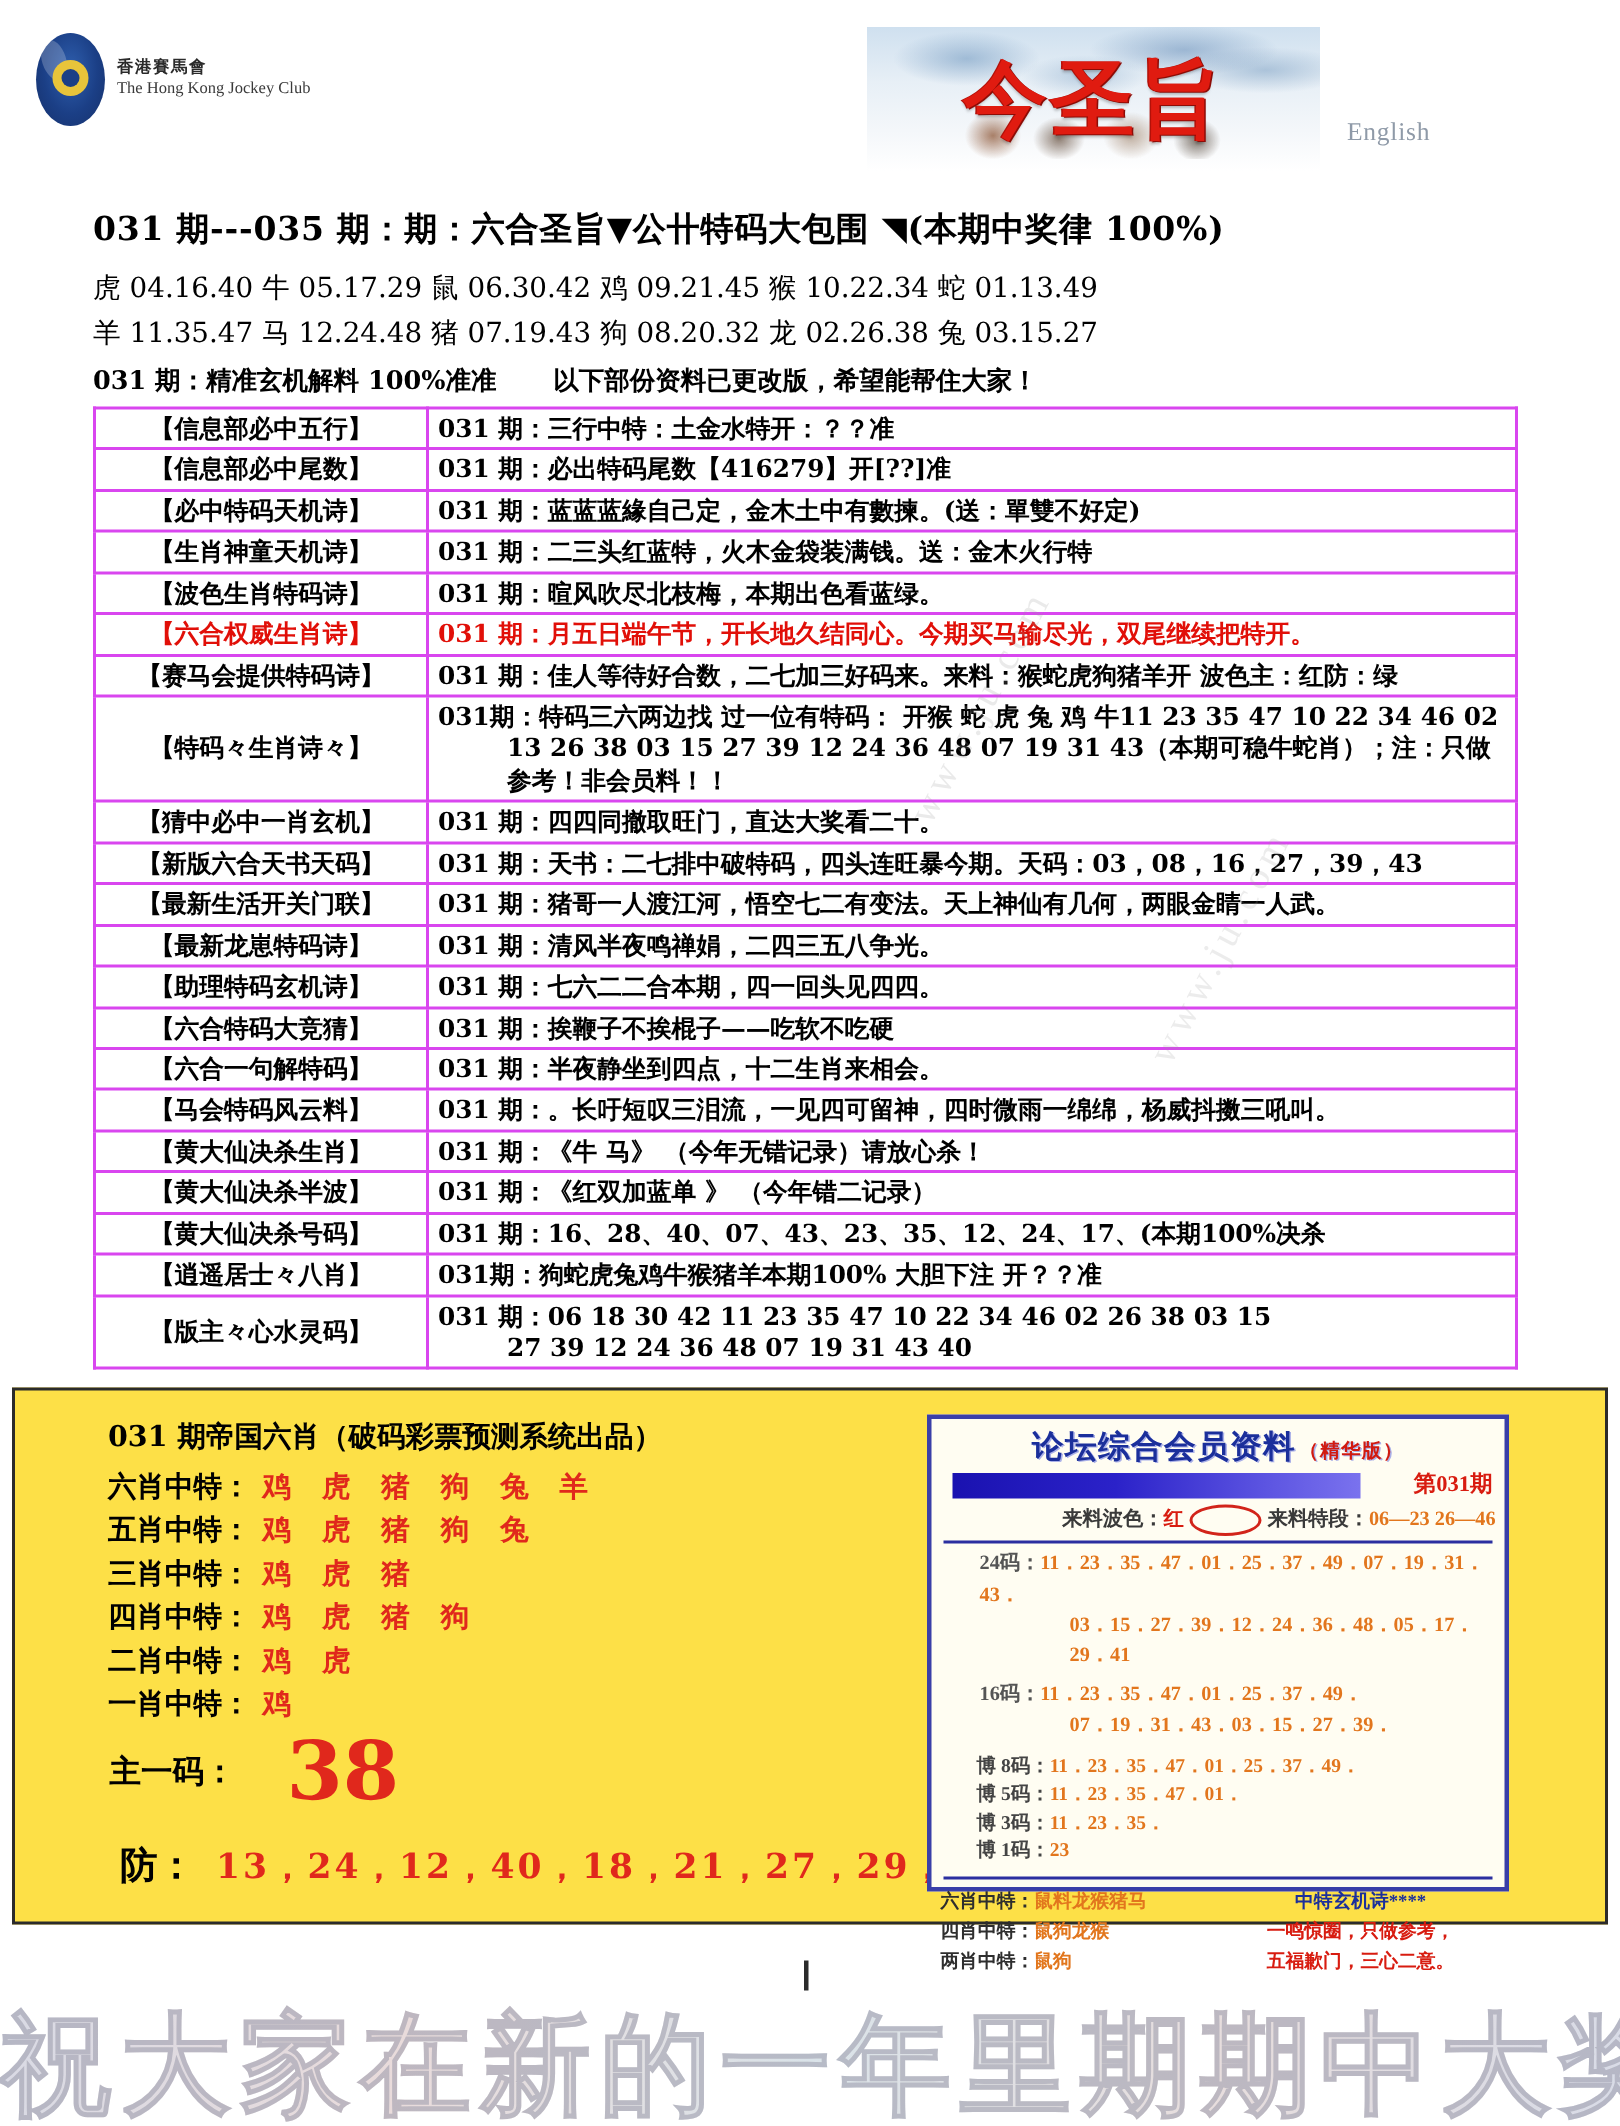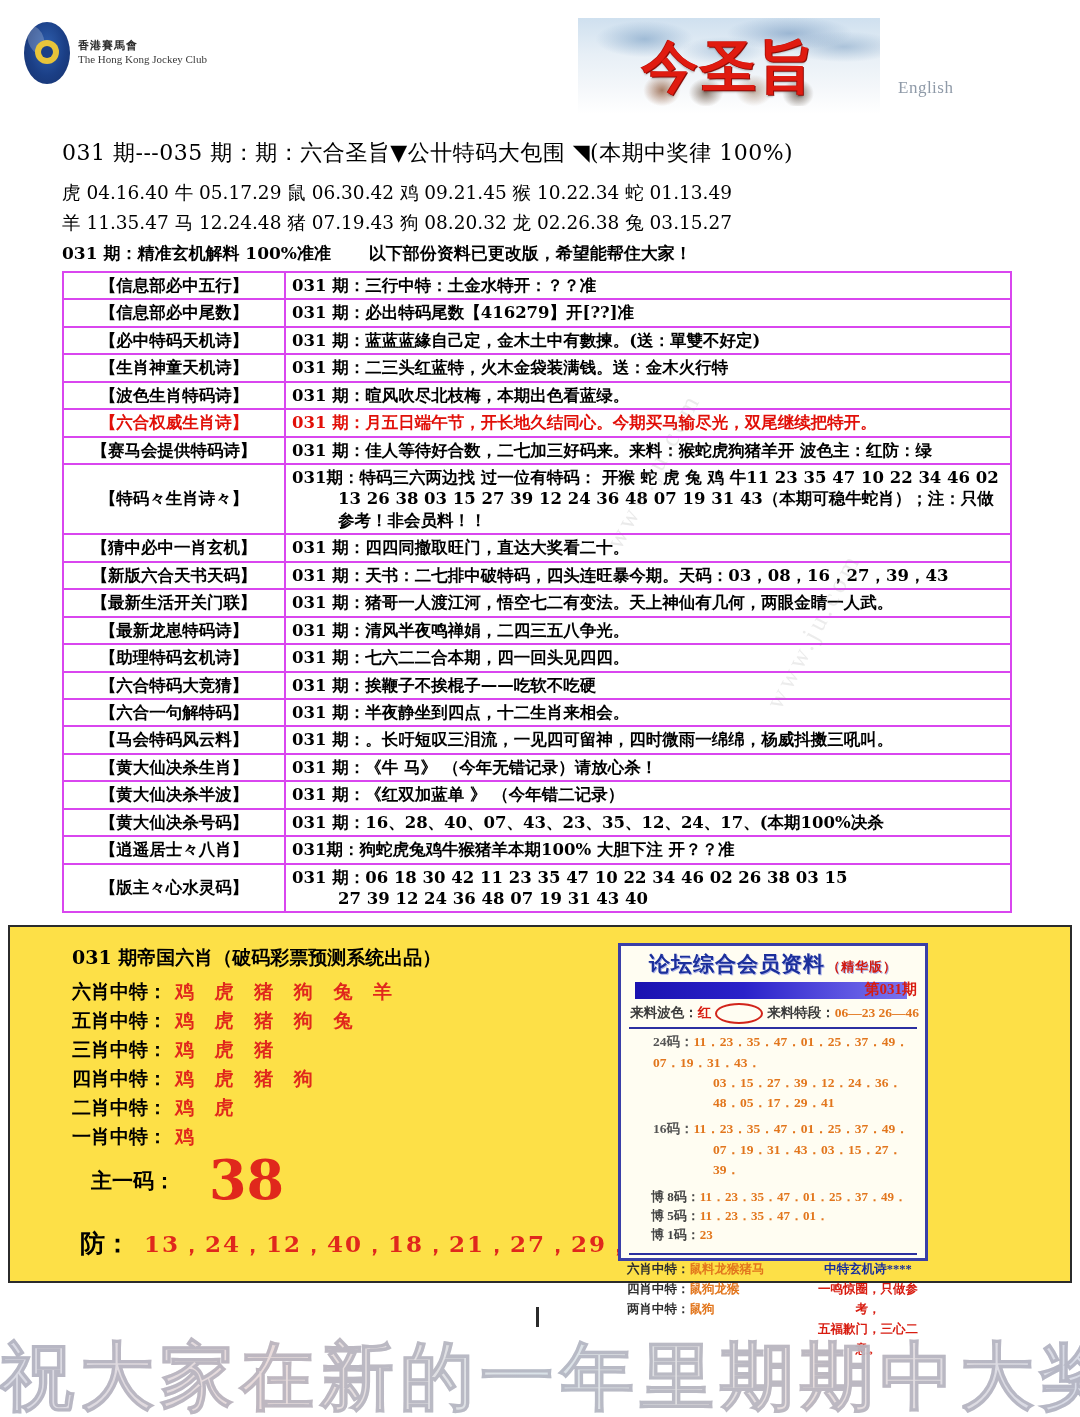--- a/index.html
+++ b/index.html
@@ -70,21 +70,21 @@
     text-shadow:1px 1px 0 #8d0c06, -1px 0 0 #b31109, 0 2px 2px rgba(0,0,0,.25);
     letter-spacing:2px;
   }
   .english-link{
     position:absolute;left:898px;top:78px;font-size:17px;color:#8f9aa8;
     font-family:"Liberation Serif",serif;letter-spacing:.5px;
   }
 
   
   .title-line{
-    margin:6px 0 0 62px;font-size:22px;font-weight:normal;letter-spacing:.5px;
+    margin:6px 0 0 62px;font-size:22px;font-weight:bold;letter-spacing:.5px;
     font-family:"DejaVu Serif",serif;
   }
   .zodiac-lines{margin:10px 0 0 62px;font-size:18.5px;line-height:1.62;font-family:"DejaVu Serif",serif;}
   .note-line{margin:4px 0 6px 62px;font-size:17px;font-weight:bold;font-family:"DejaVu Serif",serif;}
   .note-line .gap{display:inline-block;width:26px;}
 
   
   table.main{
     width:950px;margin-left:62px;border-collapse:collapse;
     table-layout:fixed;background:#fff;
@@ -106,33 +106,33 @@
 
   
   .bottom-panel{
     position:relative;margin:12px 8px 0 8px;border:2px solid #2b2b2b;height:358px;
     box-sizing:border-box;background:#fde047;
   }
   .imperial{position:absolute;left:62px;top:18px;}
   .imp-title{font-size:19px;font-weight:bold;font-family:"DejaVu Serif",serif;margin-bottom:6px;}
   .imp-row{font-size:19px;font-weight:bold;font-family:"DejaVu Serif",serif;line-height:1.52;white-space:nowrap;}
   .imp-row .zs{color:#e0281c;letter-spacing:7px;margin-left:8px;font-weight:bold;}
-  .main-code-row{position:absolute;left:81px;top:232px;display:flex;align-items:center;text-align:center;}
+  .main-code-row{position:absolute;left:63px;top:232px;display:flex;align-items:center;text-align:center;}
   .main-code-row .mclabel{font-size:21px;font-weight:bold;font-family:"DejaVu Serif",serif;}
   .main-code-row .mcval{
     font-size:54px;font-weight:bold;color:#e0281c;margin-left:34px;line-height:.8;
     font-family:"DejaVu Serif",serif;
   }
   .fang-row{position:absolute;left:70px;top:300px;display:flex;align-items:baseline;}
   .fang-row .flabel{font-size:25px;font-weight:bold;font-family:"DejaVu Serif",serif;}
   .fang-row .fvals{font-size:23px;font-weight:bold;color:#e0281c;margin-left:14px;font-family:"DejaVu Serif",serif;letter-spacing:2px;}
 
   
   .memberbox{
-    position:absolute;left:608px;top:16px;width:310px;height:318px;
+    position:absolute;left:608px;top:16px;width:388px;height:318px;
     border:3px solid #3a3fa8;background:#fffdf2;box-sizing:border-box;padding:4px 6px;
   }
   .mb-title{
     text-align:center;font-size:21px;font-weight:bold;color:#1b2f9b;
     font-family:"DejaVu Serif",serif;letter-spacing:1px;
     text-shadow:1px 1px 0 #aab0e8;
   }
   .mb-title .sub{font-size:13px;color:#d11a10;margin-left:2px;}
   .mb-bar-row{position:relative;height:22px;margin-top:2px;}
   .mb-bar{
@@ -370,20 +370,23 @@
         <span class="ind">07．19．31．43．03．15．27．39．</span>
       </div>
 
       <div class="mb-small" style="margin-top:8px;">
         <span class="k">博 8码：</span><span>11．23．35．47．01．25．37．49．</span>
       </div>
       <div class="mb-small">
         <span class="k">博 5码：</span><span>11．23．35．47．01．</span>
       </div>
       <div class="mb-small">
+        <span class="k">博 3码：</span><span>11．23．35．</span>
+      </div>
+      <div class="mb-small">
         <span class="k">博 1码：</span><span>23</span>
       </div>
 
       <div class="mb-hr" style="margin-top:8px;"></div>
 
       <div class="mb-foot">
         <div class="mb-foot-l">
             <div><span>六肖中特：</span><span class="o">鼠料龙猴猪马</span></div>
             <div><span>四肖中特：</span><span class="o">鼠狗龙猴</span></div>
             <div><span>两肖中特：</span><span class="o">鼠狗</span></div>

